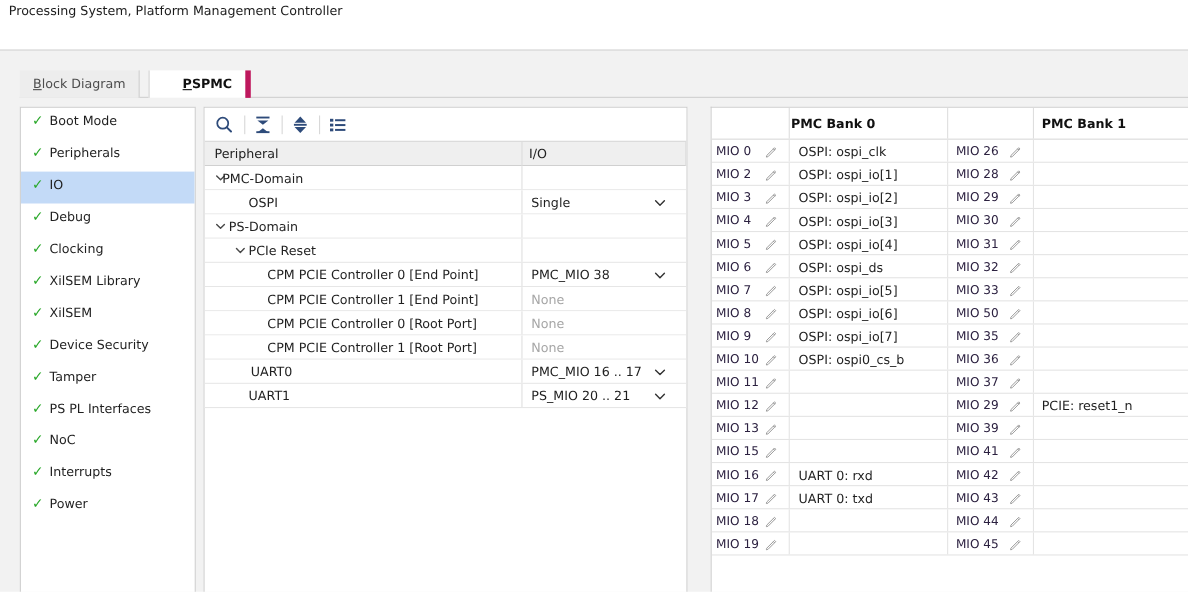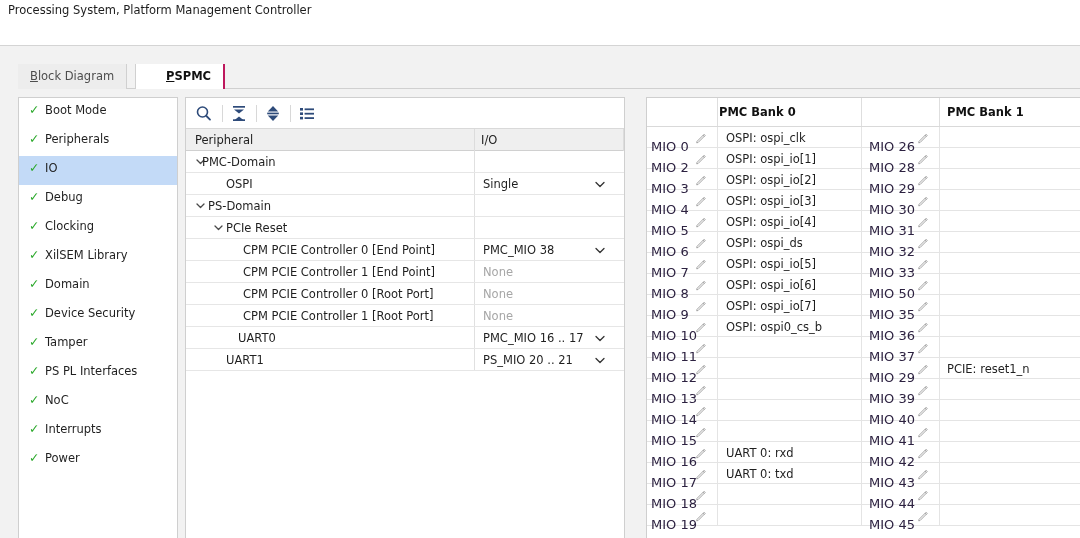--- a/index.html
+++ b/index.html
@@ -49,21 +49,21 @@
     background: #ededed;
     border-right: 1px solid #d0d0d0;
     font-weight: normal;
   }
   .tab.active {
     left: 117px;
     color: #111111;
     background: #ffffff;
     font-weight: bold;
     border-left: 1px solid #d0d0d0;
-    border-right: 2px solid #be185d;
+    border-right: 5px solid #be185d;
     padding-left: 30px;
   }
   .tab .mn { text-decoration: underline; }
   .tabbar-fill {
     position: absolute; left: 0; top: 24px; width: 1062px; height: 1px;
     background: #d0d0d0;
   }
 
   
   .panels {
@@ -173,21 +173,21 @@
   .mio-head .bankttl.b0 { left: 72px; }
   .mio-head .bankttl.b1 { left: 300px; }
   .mio-head .hdiv { position: absolute; top: 0; width: 1px; height: 28px; background: #dedede; }
 
   .mio-grid { position: absolute; left: 0; top: 29px; width: 434px; }
   .mrow {
     position: relative; height: 21px; box-sizing: border-box;
     border-bottom: 1px solid #e4e4e4;
   }
   .mcell-id {
-    position: absolute; top: 12px; font-size: 13px; color: #2c2140; white-space: nowrap;
+    position: absolute; top: 4px; font-size: 11px; color: #2c2140; white-space: nowrap;
   }
   .pen {
     position: absolute; top: 5px; width: 12px; height: 12px; cursor: default;
   }
   .mcell-sig {
     position: absolute; top: 4px; font-size: 11.5px; color: #1f1f1f; white-space: nowrap;
   }
   .mdiv { position: absolute; top: 0; width: 1px; height: 20px; background: #e4e4e4; }
 
   
@@ -227,21 +227,21 @@
 
     <div class="panels">
 
       <div class="sidebar" id="sidebar">
           <div class="side-item"><span class="chk">✓</span><span class="lbl">Boot Mode</span></div>
           <div class="side-item"><span class="chk">✓</span><span class="lbl">Peripherals</span></div>
           <div class="side-item selected"><span class="chk">✓</span><span class="lbl">IO</span></div>
           <div class="side-item"><span class="chk">✓</span><span class="lbl">Debug</span></div>
           <div class="side-item"><span class="chk">✓</span><span class="lbl">Clocking</span></div>
           <div class="side-item"><span class="chk">✓</span><span class="lbl">XilSEM Library</span></div>
-          <div class="side-item"><span class="chk">✓</span><span class="lbl">Domain</span></div>
+          <div class="side-item"><span class="chk">✓</span><span class="lbl">XilSEM</span></div>
           <div class="side-item"><span class="chk">✓</span><span class="lbl">Device Security</span></div>
           <div class="side-item"><span class="chk">✓</span><span class="lbl">Tamper</span></div>
           <div class="side-item"><span class="chk">✓</span><span class="lbl">PS PL Interfaces</span></div>
           <div class="side-item"><span class="chk">✓</span><span class="lbl">NoC</span></div>
           <div class="side-item"><span class="chk">✓</span><span class="lbl">Interrupts</span></div>
           <div class="side-item"><span class="chk">✓</span><span class="lbl">Power</span></div>
         </div>
 
       <div class="treepanel">
 
@@ -336,21 +336,21 @@
               <div class="name" style="left: 57px;">CPM PCIE Controller 0 [Root Port]</div>
               <div class="vdiv"></div>
               <div class="val disabled">None</div>
             </div>
             <div class="trow">
               <div class="name" style="left: 57px;">CPM PCIE Controller 1 [Root Port]</div>
               <div class="vdiv"></div>
               <div class="val disabled">None</div>
             </div>
             <div class="trow">
-              <div class="name" style="left: 52px;">UART0</div>
+              <div class="name" style="left: 42px;">UART0</div>
               <div class="vdiv"></div>
               <div class="val enabled">PMC_MIO 16 .. 17</div>
               <div class="caret"><svg width="12" height="12" viewBox="0 0 12 12">
                   <polyline points="2,4.5 6,8.5 10,4.5" fill="none" stroke="#333" stroke-width="1.3" stroke-linecap="round" stroke-linejoin="round"></polyline>
                 </svg></div>
             </div>
             <div class="trow">
               <div class="name" style="left: 40px;">UART1</div>
               <div class="vdiv"></div>
               <div class="val enabled">PS_MIO 20 .. 21</div>
@@ -570,35 +570,20 @@
               <div class="mdiv div-l1"></div>
               <div class="mdiv div-l2"></div>
               <div class="mcell-id c-id-r">MIO 39</div>
               <div class="pen pen-r"><svg width="12" height="12" viewBox="0 0 12 12">
                   <path d="M2 9.4 L8.1 3.3 L9.2 4.4 L3.1 10.5 L1.7 10.8 Z" fill="none" stroke="#9a9a9a" stroke-width="0.9" stroke-linejoin="round"></path>
                   <path d="M8.1 3.3 L9.1 2.3 L10.2 3.4 L9.2 4.4 Z" fill="none" stroke="#9a9a9a" stroke-width="0.9" stroke-linejoin="round"></path>
                 </svg></div>
               <div class="mdiv div-r1"></div>
             </div>
             <div class="mrow">
-              <div class="mcell-id c-id-l">MIO 14</div>
-              <div class="pen pen-l"><svg width="12" height="12" viewBox="0 0 12 12">
-                  <path d="M2 9.4 L8.1 3.3 L9.2 4.4 L3.1 10.5 L1.7 10.8 Z" fill="none" stroke="#9a9a9a" stroke-width="0.9" stroke-linejoin="round"></path>
-                  <path d="M8.1 3.3 L9.1 2.3 L10.2 3.4 L9.2 4.4 Z" fill="none" stroke="#9a9a9a" stroke-width="0.9" stroke-linejoin="round"></path>
-                </svg></div>
-              <div class="mdiv div-l1"></div>
-              <div class="mdiv div-l2"></div>
-              <div class="mcell-id c-id-r">MIO 40</div>
-              <div class="pen pen-r"><svg width="12" height="12" viewBox="0 0 12 12">
-                  <path d="M2 9.4 L8.1 3.3 L9.2 4.4 L3.1 10.5 L1.7 10.8 Z" fill="none" stroke="#9a9a9a" stroke-width="0.9" stroke-linejoin="round"></path>
-                  <path d="M8.1 3.3 L9.1 2.3 L10.2 3.4 L9.2 4.4 Z" fill="none" stroke="#9a9a9a" stroke-width="0.9" stroke-linejoin="round"></path>
-                </svg></div>
-              <div class="mdiv div-r1"></div>
-            </div>
-            <div class="mrow">
               <div class="mcell-id c-id-l">MIO 15</div>
               <div class="pen pen-l"><svg width="12" height="12" viewBox="0 0 12 12">
                   <path d="M2 9.4 L8.1 3.3 L9.2 4.4 L3.1 10.5 L1.7 10.8 Z" fill="none" stroke="#9a9a9a" stroke-width="0.9" stroke-linejoin="round"></path>
                   <path d="M8.1 3.3 L9.1 2.3 L10.2 3.4 L9.2 4.4 Z" fill="none" stroke="#9a9a9a" stroke-width="0.9" stroke-linejoin="round"></path>
                 </svg></div>
               <div class="mdiv div-l1"></div>
               <div class="mdiv div-l2"></div>
               <div class="mcell-id c-id-r">MIO 41</div>
               <div class="pen pen-r"><svg width="12" height="12" viewBox="0 0 12 12">
                   <path d="M2 9.4 L8.1 3.3 L9.2 4.4 L3.1 10.5 L1.7 10.8 Z" fill="none" stroke="#9a9a9a" stroke-width="0.9" stroke-linejoin="round"></path>

